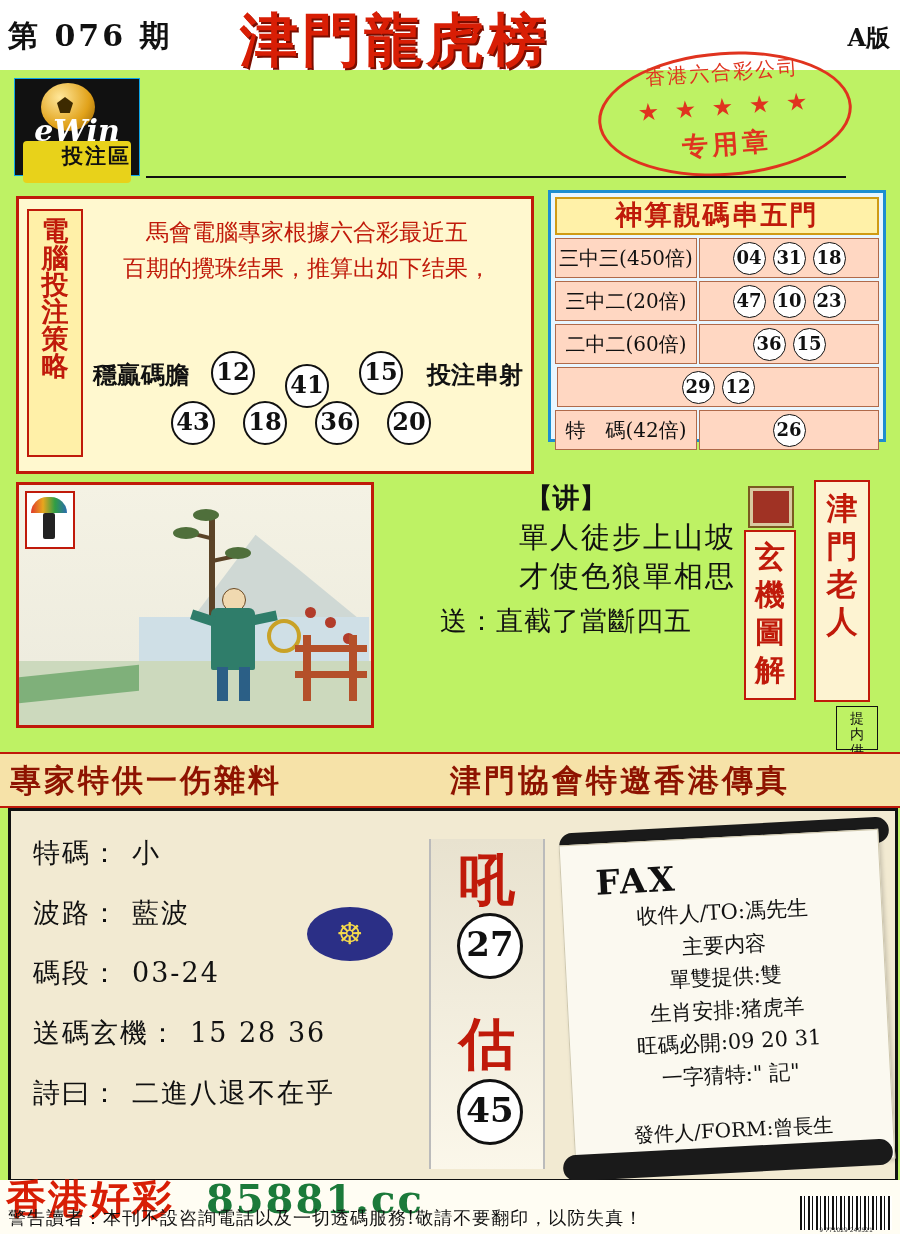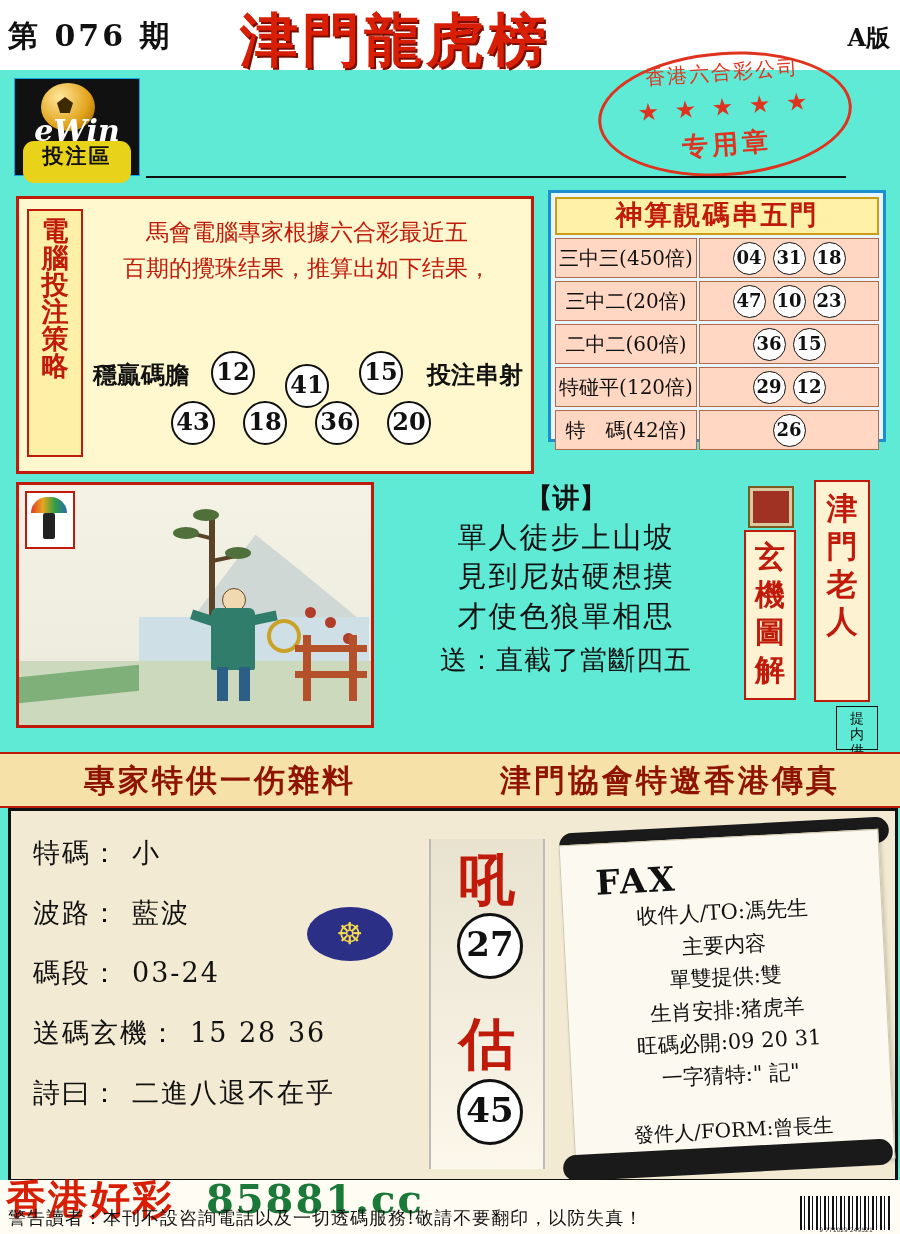--- a/index.html
+++ b/index.html
@@ -1,21 +1,21 @@
 <!DOCTYPE html>
 <html><head>
 <meta charset="utf-8">
 <style>
   html,body{margin:0;padding:0;}
   body{
     width:900px;height:1234px;background:#fdf8ea;
     font-family:"DejaVu Sans","Liberation Sans",sans-serif;
     overflow:hidden;position:relative;
   }
-  .page{position:absolute;inset:0;background:#5eead4;}
+  .page{position:absolute;inset:0;background:#bef264;}
 
   
   .header{position:absolute;left:0;top:0;width:900px;height:70px;background:#ffffff;}
   .issue{position:absolute;left:8px;top:16px;font-size:30px;font-weight:bold;letter-spacing:3px;color:#111;
          font-family:"DejaVu Serif","Liberation Serif",serif;}
   .bigtitle{position:absolute;left:240px;top:2px;width:420px;
             font-size:58px;font-weight:bold;color:#d81e05;letter-spacing:4px;
             font-family:"DejaVu Serif","Liberation Serif",serif;
             text-shadow:2px 2px 0 #7a0d00;}
   .version{position:absolute;right:10px;top:22px;font-size:24px;font-weight:bold;color:#111;
@@ -31,22 +31,22 @@
              font-family:"DejaVu Serif","Liberation Serif",serif;}
 
   
   .ewin{position:absolute;left:14px;top:78px;width:124px;height:96px;background:#111;border:1px solid #0ea5e9;}
   .ewin .ball{position:absolute;left:26px;top:4px;width:54px;height:48px;border-radius:50%;
       background:radial-gradient(circle at 35% 30%,#ffe79a,#e1a21a 60%,#8c5a03);}
   .ewin .ball:after{content:"";position:absolute;left:16px;top:14px;width:16px;height:16px;background:#3d2a00;
       clip-path:polygon(50% 0,100% 38%,80% 100%,20% 100%,0 38%);}
   .ewin .ew{position:absolute;left:6px;top:34px;width:112px;text-align:center;color:#fff;font-size:30px;
       font-weight:bold;font-style:italic;font-family:"DejaVu Serif","Liberation Serif",serif;}
-  .ewin .tz{position:absolute;left:8px;top:62px;width:108px;height:42px;background:#e8d21a;border-radius:11px;
-      color:#111;font-size:21px;font-weight:bold;text-align:center;line-height:30px;letter-spacing:2px;
+  .ewin .tz{position:absolute;left:8px;top:62px;width:108px;height:42px;background:#e8d21a;border-radius:4px;
+      color:#111;font-size:21px;font-weight:bold;text-align:right;line-height:30px;letter-spacing:2px;
       font-family:"DejaVu Serif","Liberation Serif",serif;}
   .hline{position:absolute;left:146px;top:176px;width:700px;height:2px;background:#111;}
 
   
   .stratbox{position:absolute;left:16px;top:196px;width:512px;height:272px;background:#fff8cf;
             border:3px solid #c01a0a;}
   .stratlabel{position:absolute;left:8px;top:10px;width:56px;height:248px;background:#fff0a8;
       border:2px solid #c01a0a;color:#c01a0a;font-size:27px;font-weight:bold;line-height:1.0;
       text-align:center;padding-top:6px;box-sizing:border-box;
       font-family:"DejaVu Serif","Liberation Serif",serif;}
@@ -104,21 +104,21 @@
   .dots i{position:absolute;width:11px;height:11px;border-radius:50%;background:#b23c2a;}
   .picicon{position:absolute;left:6px;top:6px;width:46px;height:54px;background:#fff;border:2px solid #c01a0a;}
   .picicon .rb{position:absolute;left:4px;top:4px;width:36px;height:16px;
       background:linear-gradient(90deg,#e03a2a,#e8a61e,#2f9e44,#2b6cb0);border-radius:16px 16px 0 0;}
   .picicon .pk{position:absolute;left:16px;top:20px;width:12px;height:26px;background:#222;border-radius:2px;}
 
   
   .poem{position:absolute;left:396px;top:480px;width:340px;height:250px;text-align:center;
         font-family:"DejaVu Serif","Liberation Serif",serif;}
   .poem .t{font-size:27px;font-weight:bold;color:#111;margin-bottom:2px;}
-  .poem .ln{font-size:29px;color:#111;line-height:1.36;letter-spacing:2px;}
+  .poem .ln{font-size:29px;color:#111;line-height:1.36;letter-spacing:2px;text-align:right;}
   .poem .send{font-size:27px;color:#111;margin-top:6px;letter-spacing:1px;}
 
   
   .xjicon{position:absolute;left:748px;top:486px;width:42px;height:38px;background:#d8c9a0;border:2px solid #7a5a20;}
   .xjicon .g{position:absolute;left:3px;top:3px;right:3px;bottom:3px;background:#a03224;}
   .xjbox{position:absolute;left:744px;top:530px;width:52px;height:170px;background:#fdf3d2;border:2px solid #c01a0a;
       color:#c01a0a;font-size:30px;font-weight:bold;text-align:center;line-height:1.25;padding-top:6px;
       box-sizing:border-box;font-family:"DejaVu Serif","Liberation Serif",serif;}
   .xjbox span{display:block;}
   .jmbox{position:absolute;left:814px;top:480px;width:56px;height:222px;background:#fdf3d2;border:2px solid #c01a0a;
@@ -127,21 +127,21 @@
   .jmbox span{display:block;}
   .neibu{position:absolute;left:836px;top:706px;width:42px;height:44px;border:1.5px solid #111;font-size:14px;
       color:#111;text-align:center;line-height:1.15;padding-top:3px;box-sizing:border-box;
       font-family:"DejaVu Serif","Liberation Serif",serif;}
   .neibu span{display:block;}
 
   
   .bannerwrap{position:absolute;left:0;top:752px;width:900px;height:52px;background:#f6e2a8;
       border-top:2px solid #c01a0a;border-bottom:2px solid #c01a0a;}
   .banner{position:absolute;top:6px;height:40px;font-size:31px;font-weight:bold;color:#8e1300;letter-spacing:3px;
-      text-align:center;line-height:40px;font-family:"DejaVu Serif","Liberation Serif",serif;}
+      text-align:left;line-height:40px;font-family:"DejaVu Serif","Liberation Serif",serif;}
   .banner.l{left:10px;width:420px;}
   .banner.r{left:450px;width:440px;}
 
   
   .bottom{position:absolute;left:8px;top:808px;width:884px;height:368px;background:#f2ead2;border:3px solid #111;}
   .binfo{position:absolute;left:22px;top:24px;width:390px;font-family:"DejaVu Serif","Liberation Serif",serif;}
   .binfo .row{font-size:27px;color:#111;margin-bottom:24px;letter-spacing:2px;}
   .binfo .row b{font-weight:normal;}
   .binfo .val{margin-left:12px;}
   .mark{position:absolute;left:296px;top:96px;width:86px;height:54px;background:#2b2f86;border-radius:50%;
@@ -260,21 +260,20 @@
 
     <div class="rrow">
       <div class="c1">二中二(60倍)</div>
       <div class="c2">
         <span class="mini">36</span>
         <span class="mini">15</span>
       </div>
     </div>
 
     <div class="rrow">
-      <div class="c1">特碰平(120倍)</div>
       <div class="c2">
         <span class="mini">29</span>
         <span class="mini">12</span>
       </div>
     </div>
 
     <div class="rrow">
       <div class="c1">特　碼(42倍)</div>
       <div class="c2">
         <span class="mini">26</span>
@@ -318,21 +317,20 @@
     </div>
     <div class="picicon">
       <div class="rb"></div>
         <div class="pk"></div>
     </div>
   </div>
 
   <div class="poem">
     <div class="t">【讲】</div>
     <div class="ln">單人徒步上山坡</div>
-    <div class="ln">見到尼姑硬想摸</div>
     <div class="ln">才使色狼單相思</div>
     <div class="send">送：直截了當斷四五</div>
   </div>
 
   <div class="xjicon">
       <div class="g"></div>
     </div>
   <div class="xjbox">
     <span>玄</span>
     <span>機</span>

